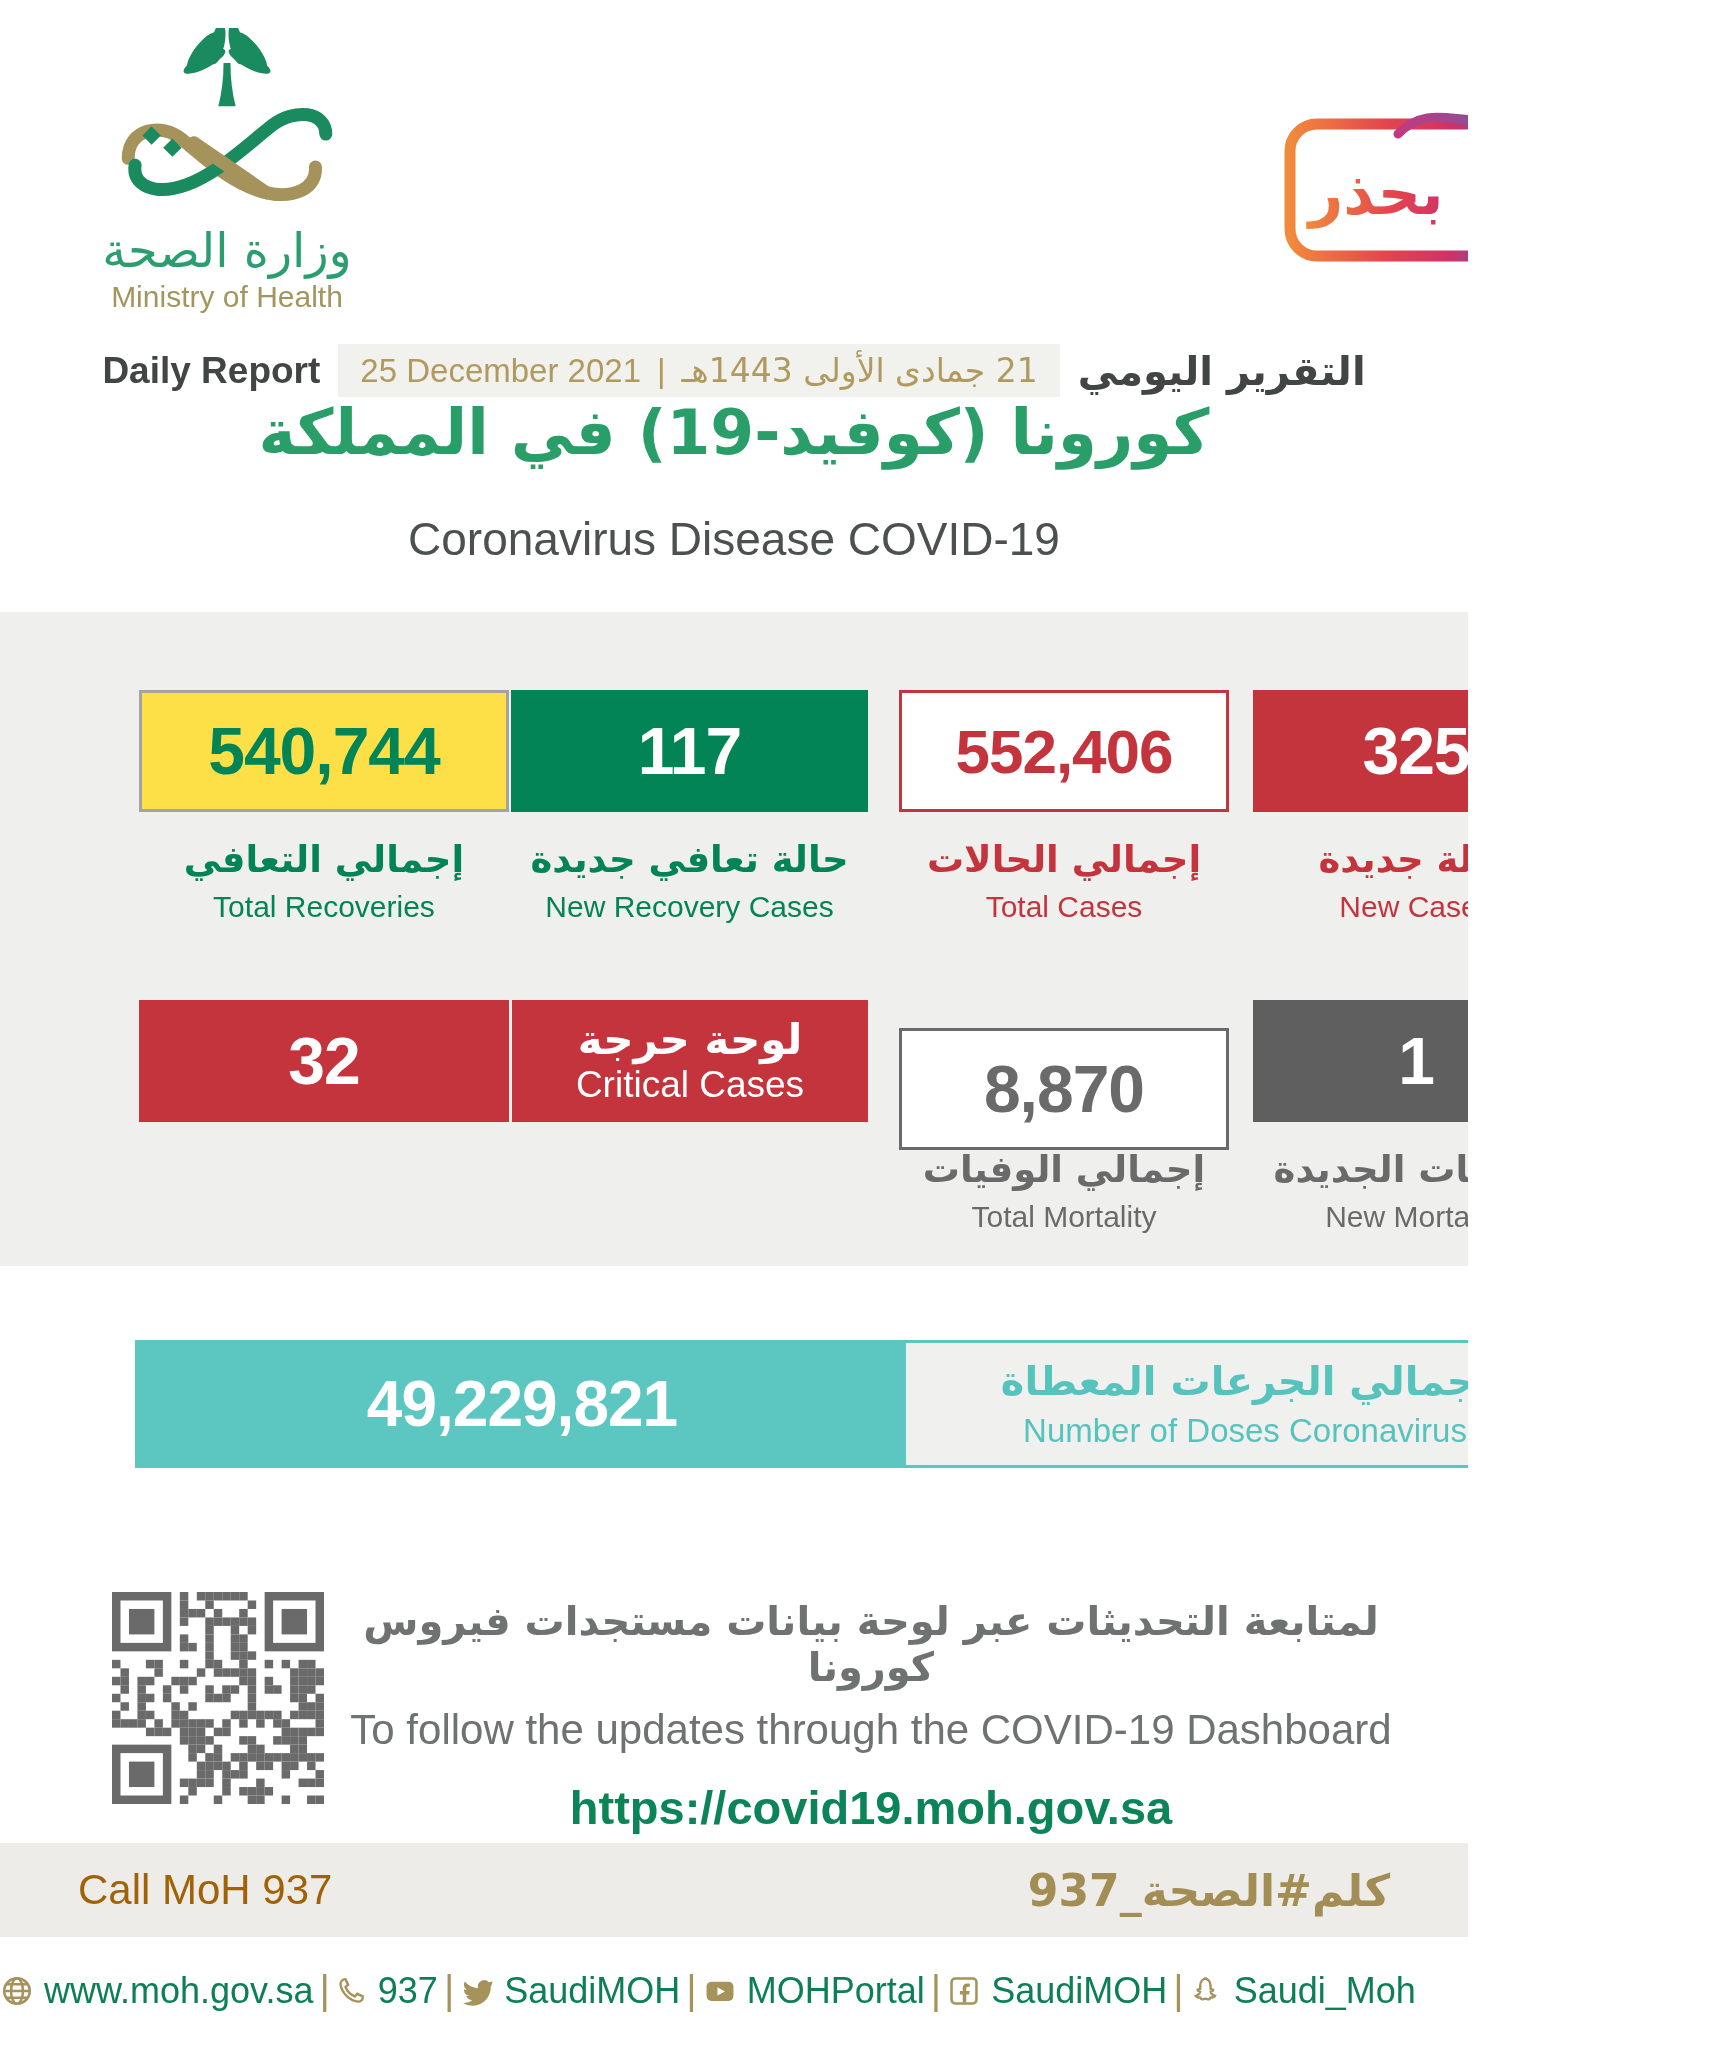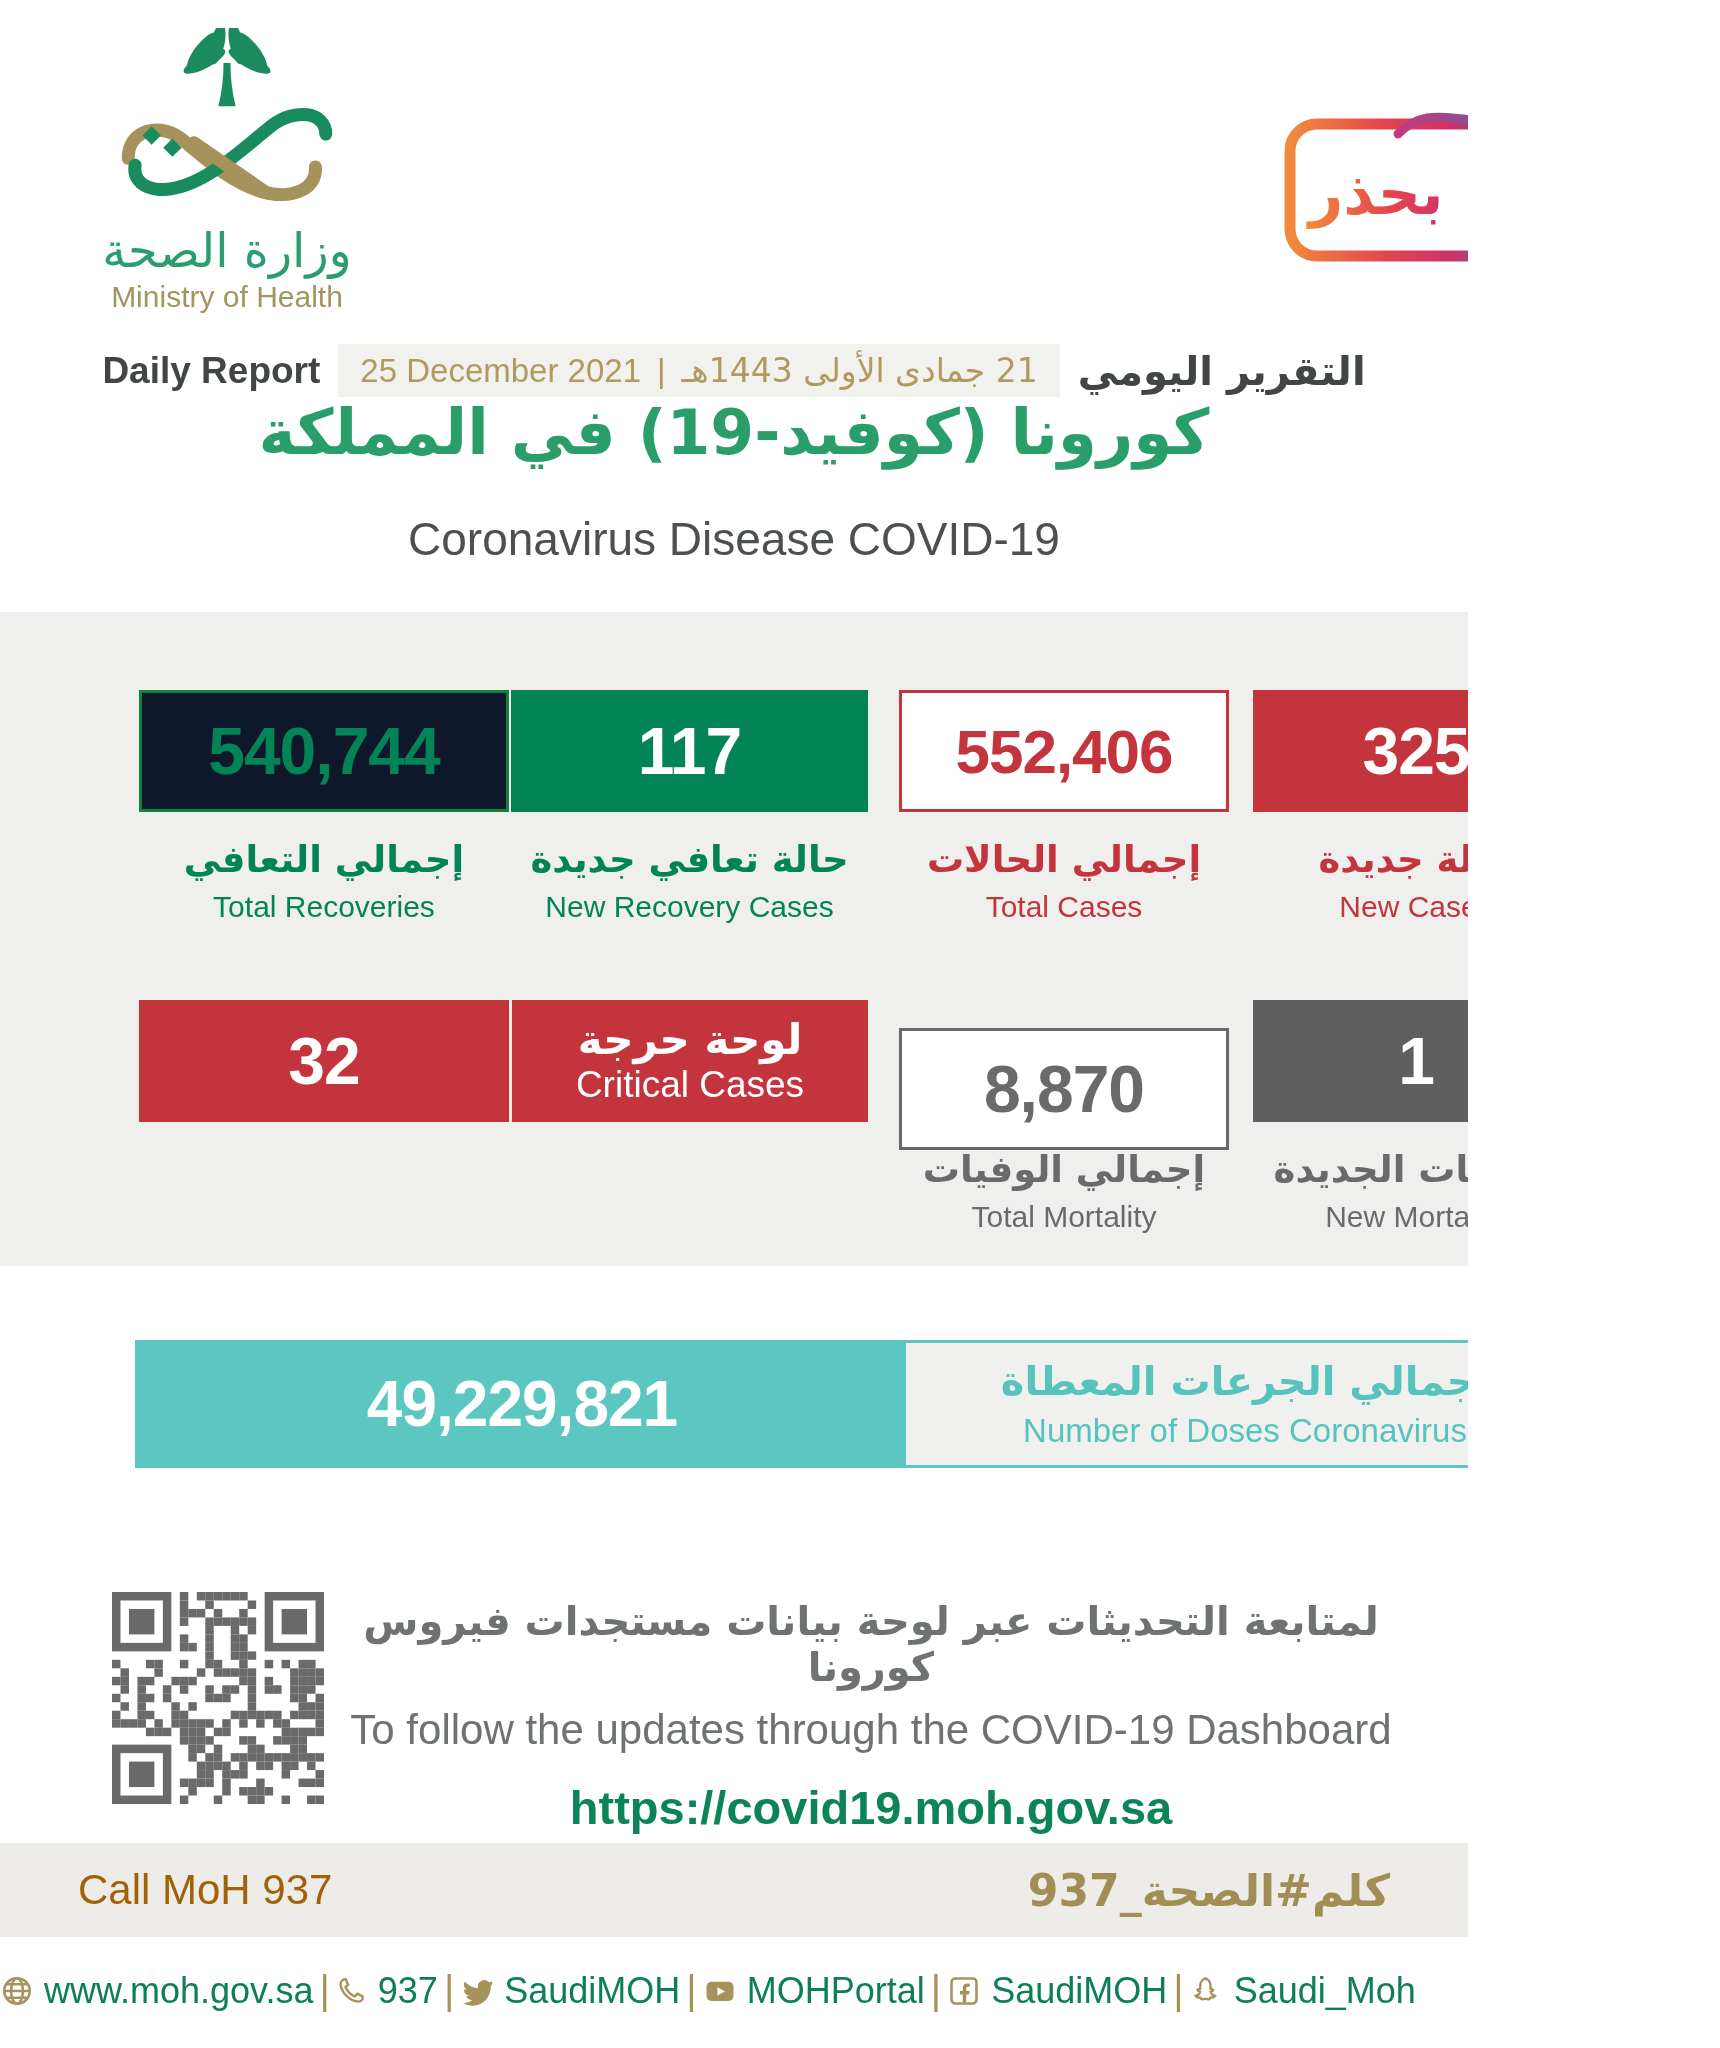--- a/index.html
+++ b/index.html
@@ -26,21 +26,21 @@
   .title-ar{position:absolute;top:396px;left:0;width:100%;text-align:center;direction:rtl;
             font-size:63px;font-weight:bold;color:#2a9e68;font-family:"DejaVu Sans",sans-serif;}
   .title-en{position:absolute;top:512px;left:0;width:100%;text-align:center;
             font-size:46px;color:#4c5150;font-weight:500;}
 
   
   .stats-band{position:absolute;top:612px;left:0;width:1720px;height:654px;background:#efefee;}
   .card{position:absolute;height:122px;display:flex;align-items:center;justify-content:center;
         box-sizing:border-box;}
   .num{font-weight:bold;letter-spacing:-1px;}
-  .c-outline-green{background:#0f172a;border:3px solid #15803d;color:#038457;}
+  .c-outline-green{background:#fde047;border:3px solid #a3a3a3;color:#038457;}
   .c-fill-green{background:#038457;color:#fff;}
   .c-outline-red{background:#fff;border:3px solid #c4343c;color:#c4343c;}
   .c-fill-red{background:#c4343c;color:#fff;}
   .c-outline-gray{background:#fff;border:3px solid #6a6a6a;color:#6a6a6a;margin-top:28px;}
   .c-fill-gray{background:#5f5f5f;color:#fff;}
   .lbl{position:absolute;text-align:center;}
   .lbl-ar{font-size:37px;font-weight:bold;direction:rtl;font-family:"DejaVu Sans",sans-serif;}
   .lbl-en{font-size:30px;font-weight:500;}
   .green-t{color:#038457;} .red-t{color:#c4343c;} .gray-t{color:#6a6a6a;}
   .crit-label{flex-direction:column;line-height:1.15;}

